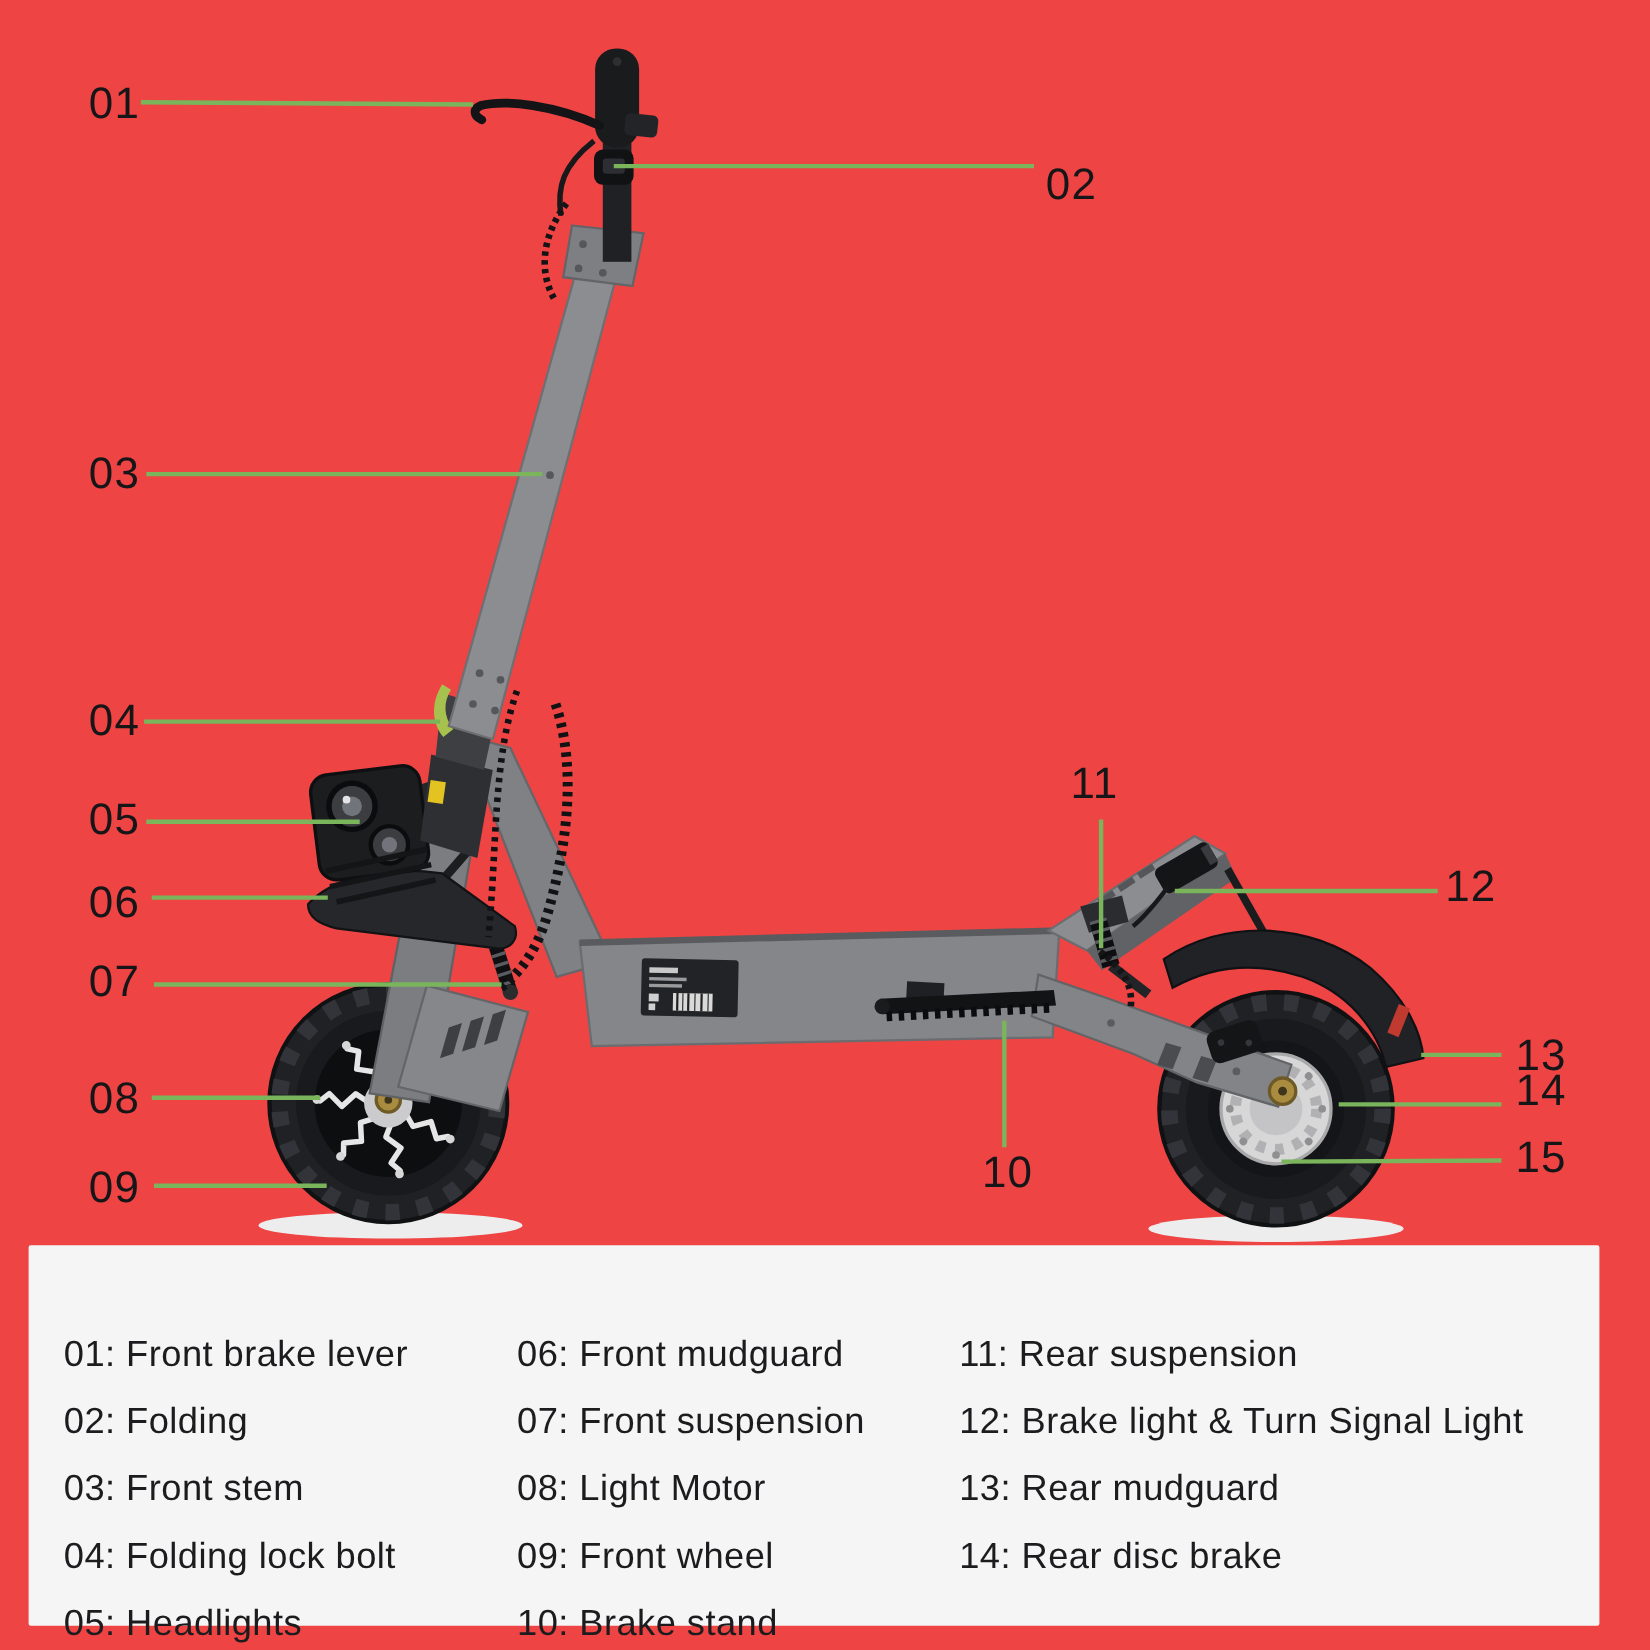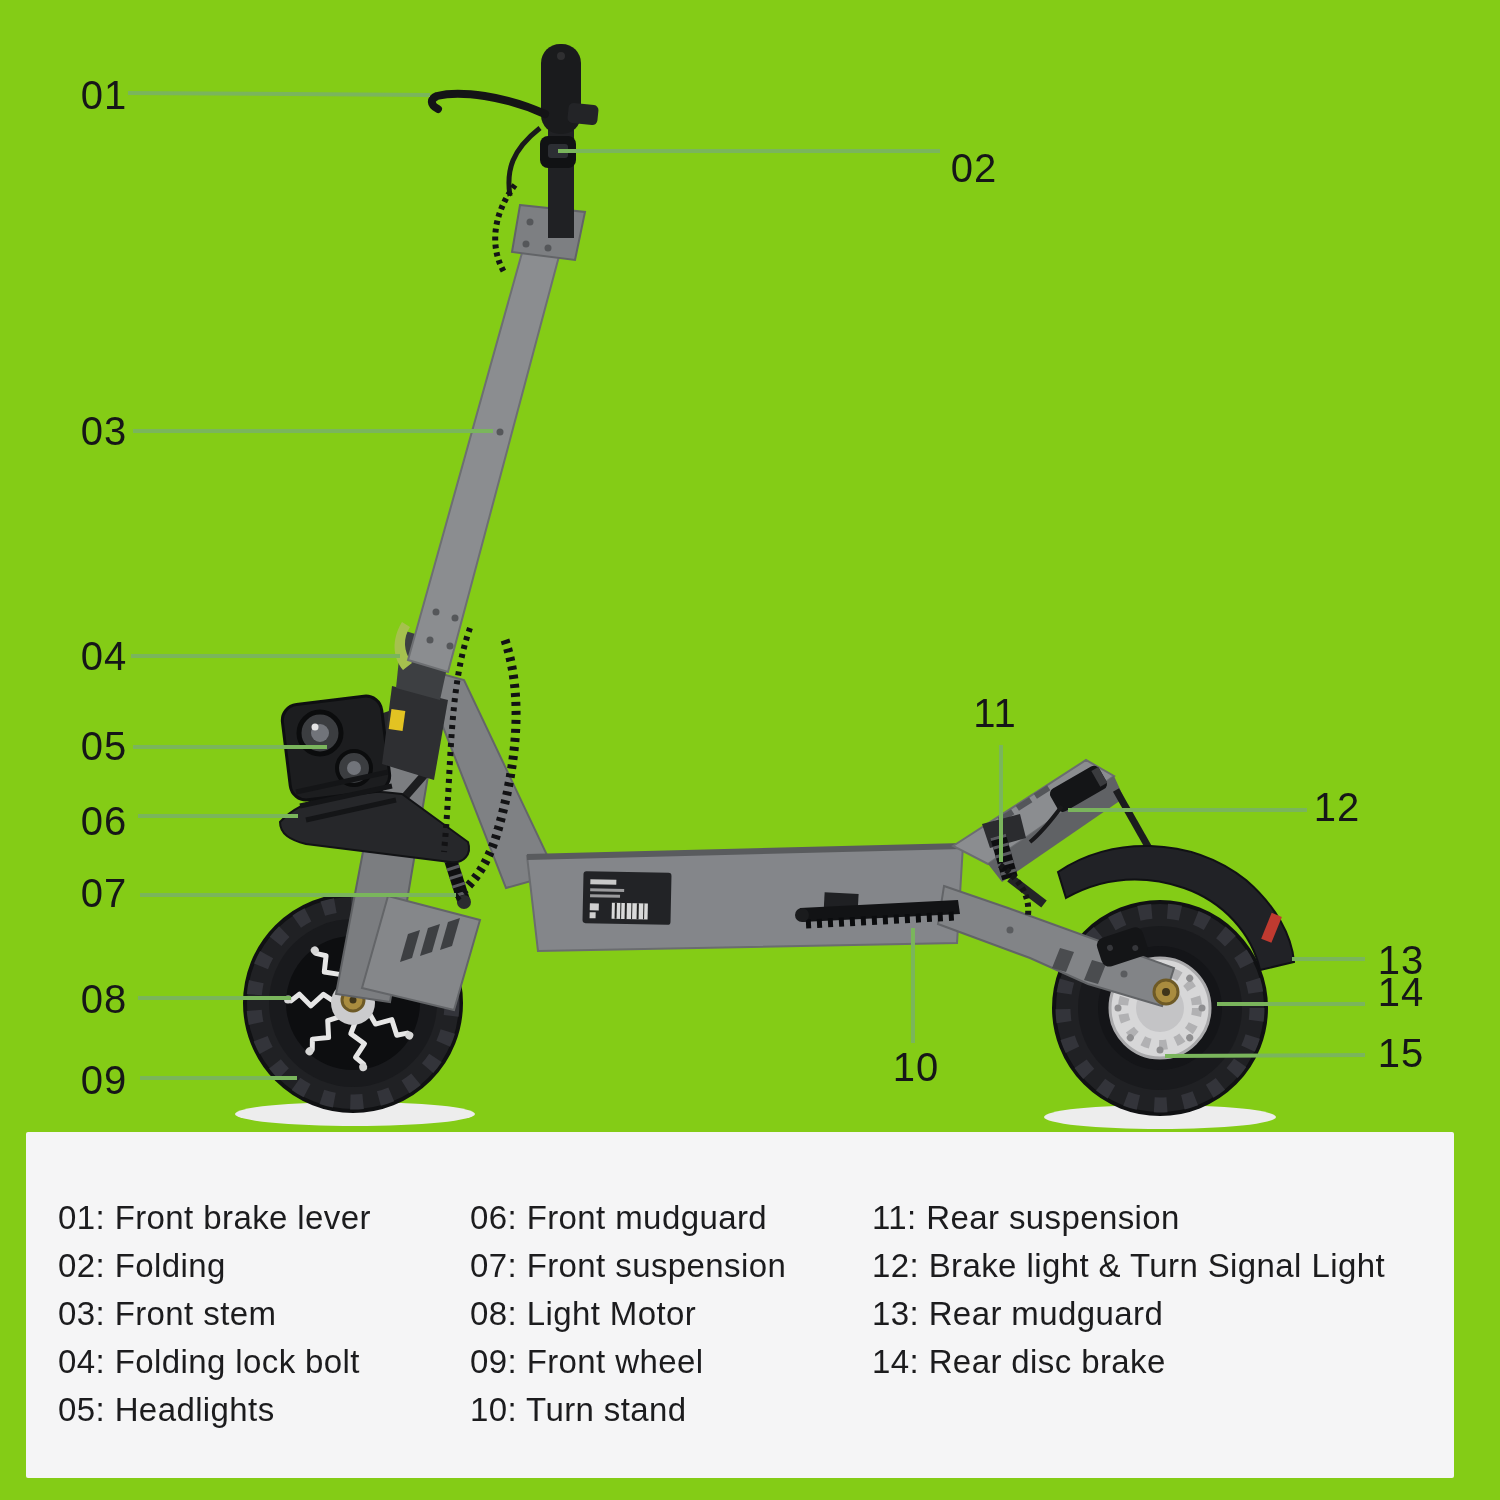--- a/index.html
+++ b/index.html
@@ -1,31 +1,31 @@
 <!DOCTYPE html>
 <html><head>
 <meta charset="utf-8">
 <style>
   html,body{margin:0;padding:0;background:#ffffff;}
   .page{
-    position:relative;width:1500px;height:1500px;background:#84cc16;overflow:hidden;
+    position:relative;width:1500px;height:1500px;background:#ef4444;overflow:hidden;
     font-family:"Liberation Sans", sans-serif;color:#1d1d1f;
   }
   .art{position:absolute;left:0;top:0;}
   .co{
     position:absolute;transform:translate(-50%,-50%);
     font-size:40px;font-weight:400;letter-spacing:1px;color:#161618;white-space:nowrap;
   }
   .legend{
     position:absolute;left:26px;top:1132px;width:1428px;height:346px;
     background:#f5f5f6;border-radius:2px;
   }
   .lcol{position:absolute;top:62px;}
   .litem{
-    font-size:33px;line-height:48px;color:#1c1c1e;letter-spacing:0.4px;white-space:nowrap;
+    font-size:33px;line-height:48px;color:#1c1c1e;letter-spacing:0.4px;white-space:nowrap;margin-top:13px;
   }
 </style>
 </head>
 <body>
 
 <div class="page">
 
   <svg class="art" width="1500" height="1500" viewBox="0 0 1500 1500">
     <defs>
       <g id="spk">
@@ -262,21 +262,21 @@
       <div class="litem">02: Folding</div>
       <div class="litem">03: Front stem</div>
       <div class="litem">04: Folding lock bolt</div>
       <div class="litem">05: Headlights</div>
     </div>
     <div class="lcol" style="left:444px">
       <div class="litem">06: Front mudguard</div>
       <div class="litem">07: Front suspension</div>
       <div class="litem">08: Light Motor</div>
       <div class="litem">09: Front wheel</div>
-      <div class="litem">10: Turn stand</div>
+      <div class="litem">10: Brake stand</div>
     </div>
     <div class="lcol" style="left:846px">
       <div class="litem">11: Rear suspension</div>
       <div class="litem">12: Brake light &amp; Turn Signal Light</div>
       <div class="litem">13: Rear mudguard</div>
       <div class="litem">14: Rear disc brake</div>
     </div>
   </div>
 
 </div>

